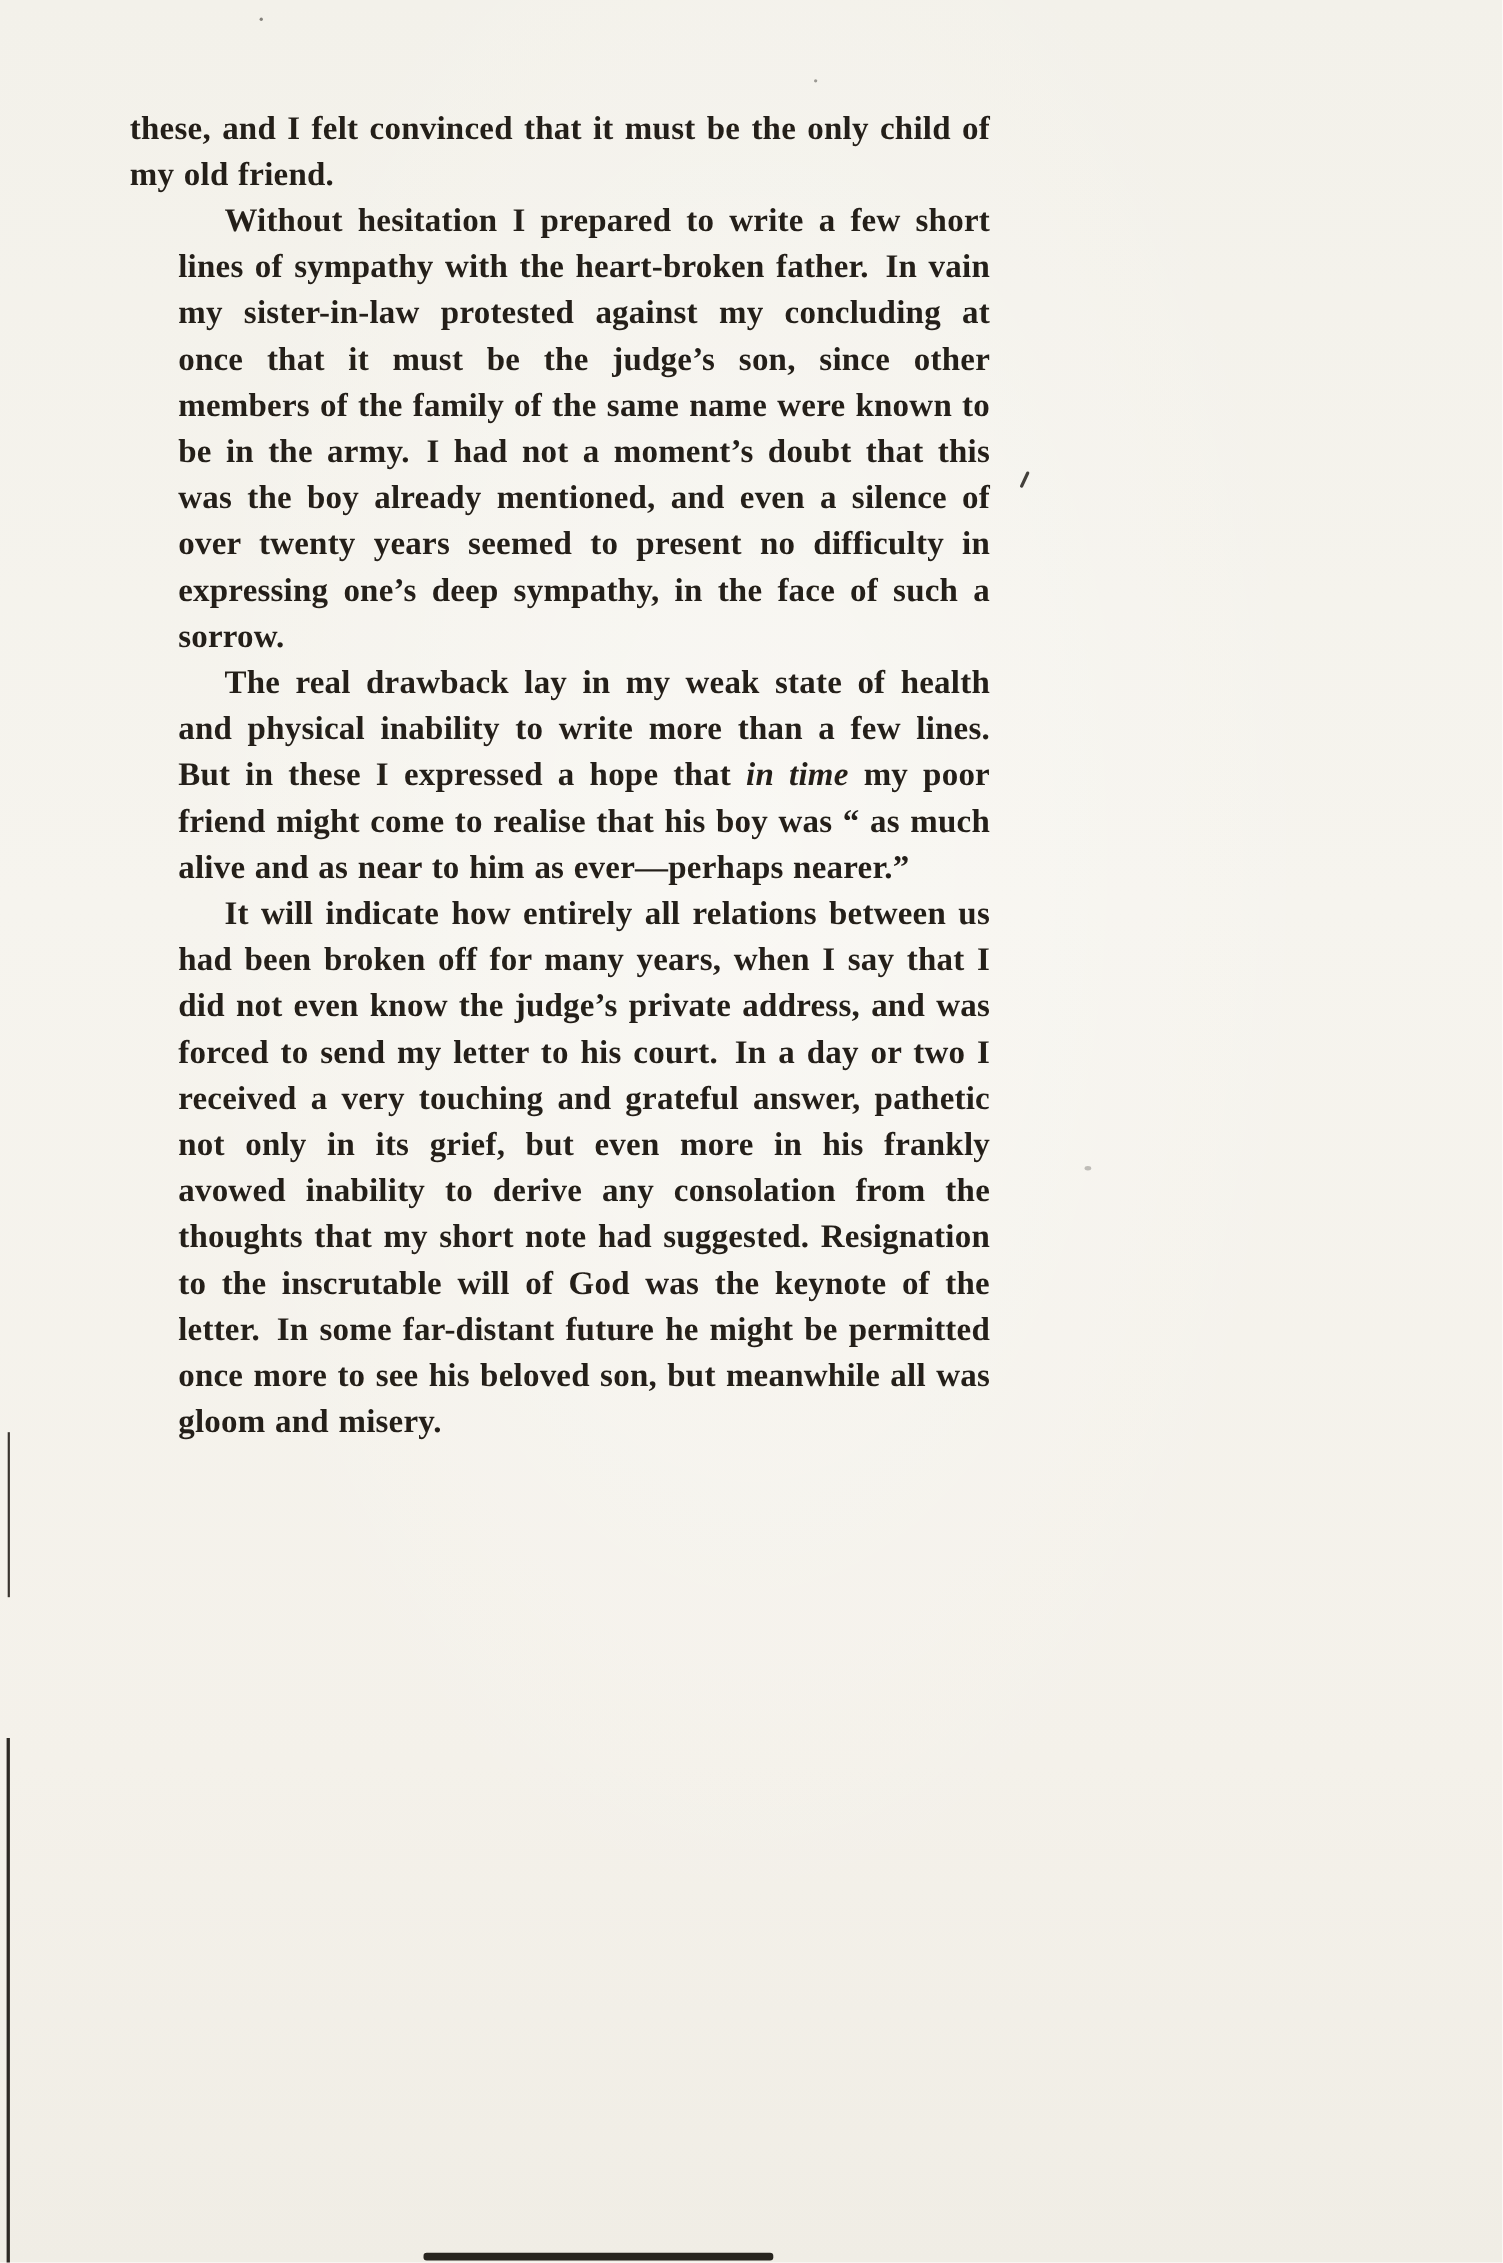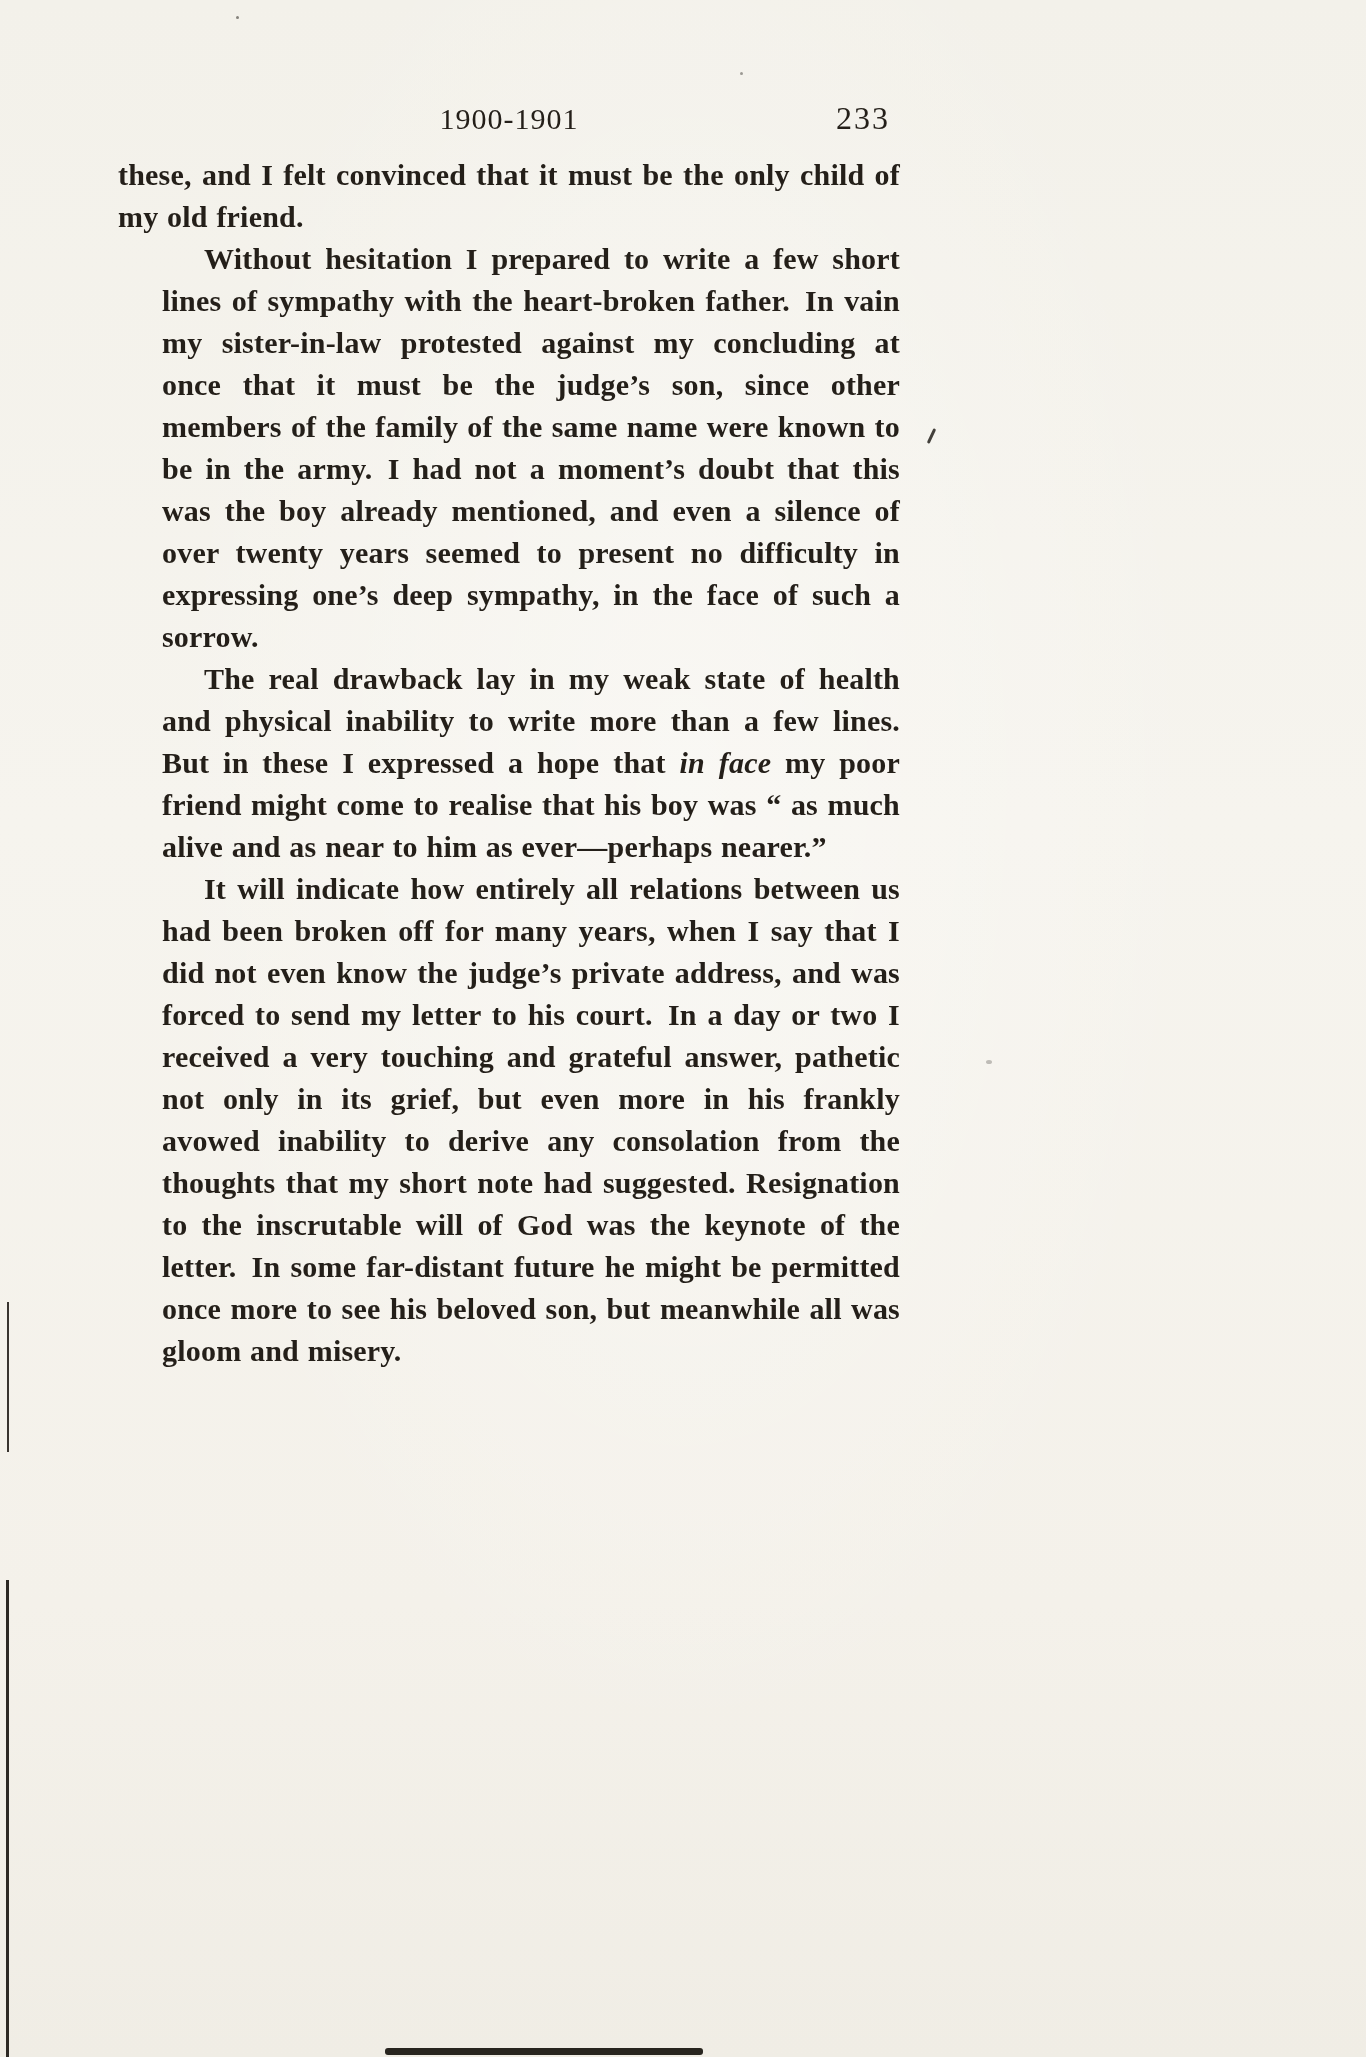--- a/index.html
+++ b/index.html
@@ -123,29 +123,25 @@
     opacity: 0.4;
   }
 </style>
 </head>
 <body>
 
 <div class="scan-page">
 
   <div class="text-col">
 
-    <div class="running-head">
-      <span class="date">1900-1901</span>
-      <span class="pagenum">233</span>
-    </div>
 
     <div>
         <p class="para"><span>these, and I felt convinced that it must be the only child of my old friend.</span></p>
         <p class="para indent"><span>Without hesitation I prepared to write a few short lines of sympathy with the heart-broken father. In vain my sister-in-law protested against my concluding at once that it must be the judge’s son, since other members of the family of the same name were known to be in the army. I had not a moment’s doubt that this was the boy already mentioned, and even a silence of over twenty years seemed to present no difficulty in expressing one’s deep sympathy, in the face of such a sorrow.</span></p>
-        <p class="para indent"><span>The real drawback lay in my weak state of health and physical inability to write more than a few lines. But in these I expressed a hope that </span><span class="italic">in face</span><span> my poor friend might come to realise that his boy was “ as much alive and as near to him as ever—perhaps nearer.”</span></p>
+        <p class="para indent"><span>The real drawback lay in my weak state of health and physical inability to write more than a few lines. But in these I expressed a hope that </span><span class="italic">in time</span><span> my poor friend might come to realise that his boy was “ as much alive and as near to him as ever—perhaps nearer.”</span></p>
         <p class="para indent"><span>It will indicate how entirely all relations between us had been broken off for many years, when I say that I did not even know the judge’s private address, and was forced to send my letter to his court. In a day or two I received a very touching and grateful answer, pathetic not only in its grief, but even more in his frankly avowed inability to derive any consolation from the thoughts that my short note had suggested. Resignation to the inscrutable will of God was the keynote of the letter. In some far-distant future he might be permitted once more to see his beloved son, but meanwhile all was gloom and misery.</span></p>
       </div>
 
   </div>
 
   <div class="artifact artifact-left-line-short"></div>
   <div class="artifact artifact-left-line-long"></div>
   <div class="artifact artifact-bottom-line"></div>
   <div class="artifact artifact-tick-right"></div>
   <div class="artifact artifact-speck-right"></div>

